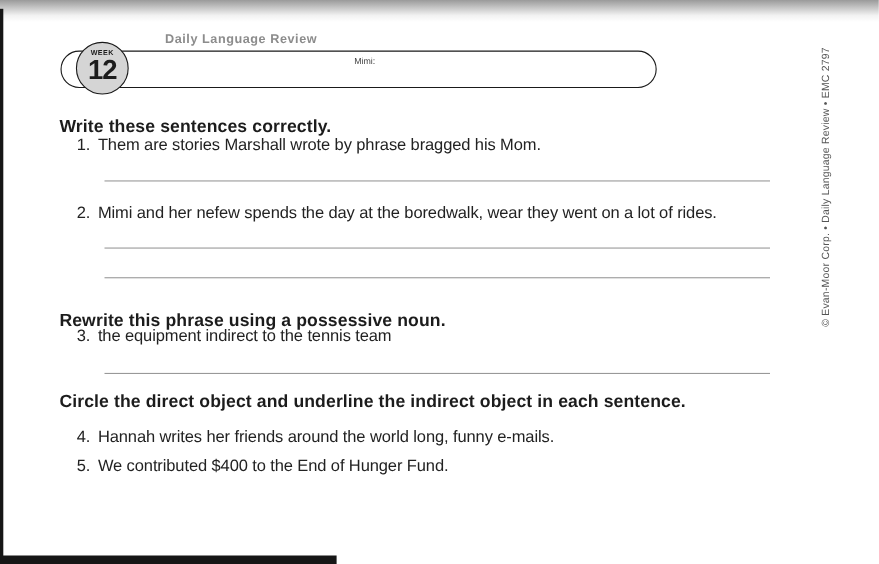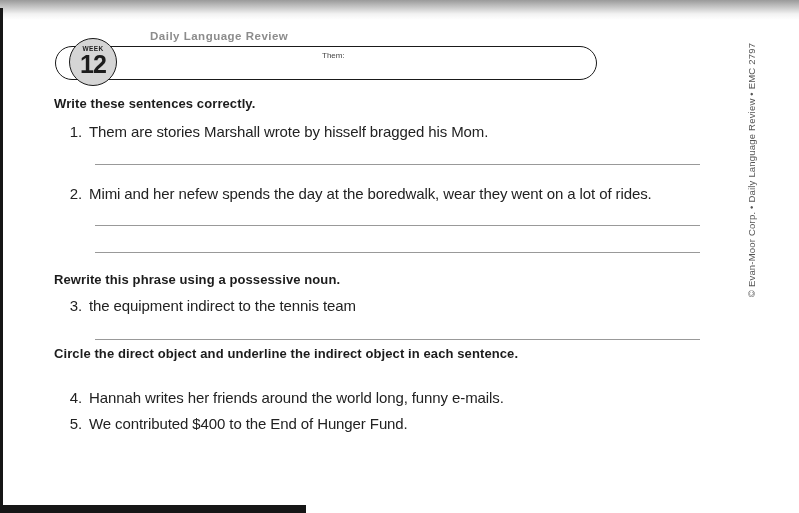--- a/index.html
+++ b/index.html
@@ -29,50 +29,50 @@
   .week-label{font-size:6.5px;font-weight:700;letter-spacing:.4px;margin-top:6px;}
   .week-number{font-size:25px;font-weight:800;letter-spacing:-1px;line-height:1;margin-top:0;}
   .day-title{position:absolute;left:139px;top:47px;font-size:27px;font-weight:800;
     letter-spacing:.5px;z-index:3;}
   .name-label{position:absolute;left:322px;top:51px;font-size:8px;color:#444;z-index:3;}
   
   .vertical-credit{position:absolute;left:608px;top:163px;width:290px;height:14px;
     transform:rotate(-90deg);transform-origin:center;font-size:9.5px;color:#555;
     letter-spacing:.2px;text-align:center;white-space:nowrap;}
   
-  .instruction{position:absolute;left:54px;font-size:13px;font-weight:700;letter-spacing:.1px;}
+  .instruction{position:absolute;left:54px;font-size:16px;font-weight:700;letter-spacing:.1px;margin-top:11px;}
   .item{position:absolute;left:66px;display:flex;font-size:15px;font-weight:400;color:#222;
     letter-spacing:-0.1px;line-height:1.2;}
   .item .num{width:16px;text-align:right;margin-right:7px;flex:0 0 auto;}
   .answer-line{position:absolute;left:95px;width:605px;height:0;border-top:1.5px solid var(--answer-line);}
 </style>
 </head>
 <body>
 
 <div class="page">
 
   <div class="scan-top-band"></div>
   <div class="scan-left-strip"></div>
   <div class="scan-bottom-strip"></div>
 
   <div class="series-title">Daily Language Review</div>
   <div class="title-box"></div>
   <div class="week-badge">
     <div class="week-label">WEEK</div>
     <div class="week-number">12</div>
   </div>
-  <div class="name-label">Them:</div>
+  <div class="name-label">Mimi:</div>
 
   <div class="vertical-credit">© Evan-Moor Corp. • Daily Language Review • EMC 2797</div>
 
   <div class="instruction" style="top:96px">Write these sentences correctly.</div>
 
   <div class="item" style="top:123px">
     <span class="num">1.</span>
-    <span class="txt">Them are stories Marshall wrote by hisself bragged his Mom.</span>
+    <span class="txt">Them are stories Marshall wrote by phrase bragged his Mom.</span>
   </div>
   <div class="answer-line" style="top:164px"></div>
 
   <div class="item" style="top:185px">
     <span class="num">2.</span>
     <span class="txt">Mimi and her nefew spends the day at the boredwalk, wear they went on a lot of rides.</span>
   </div>
   <div class="answer-line" style="top:225px"></div>
   <div class="answer-line" style="top:252px"></div>
 

